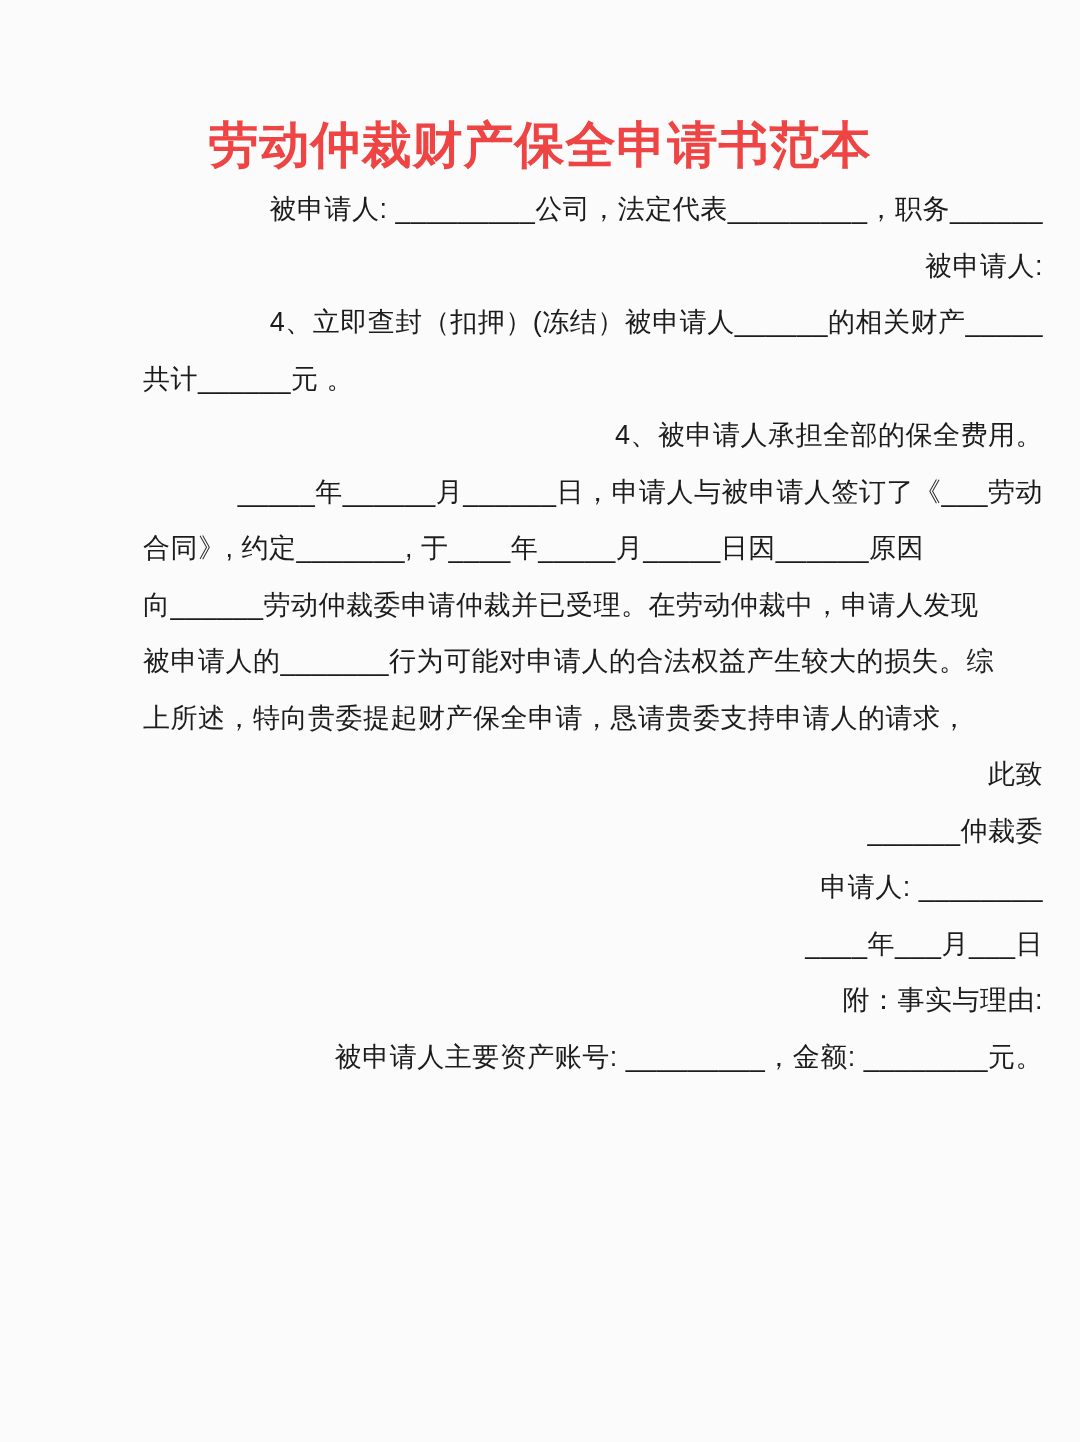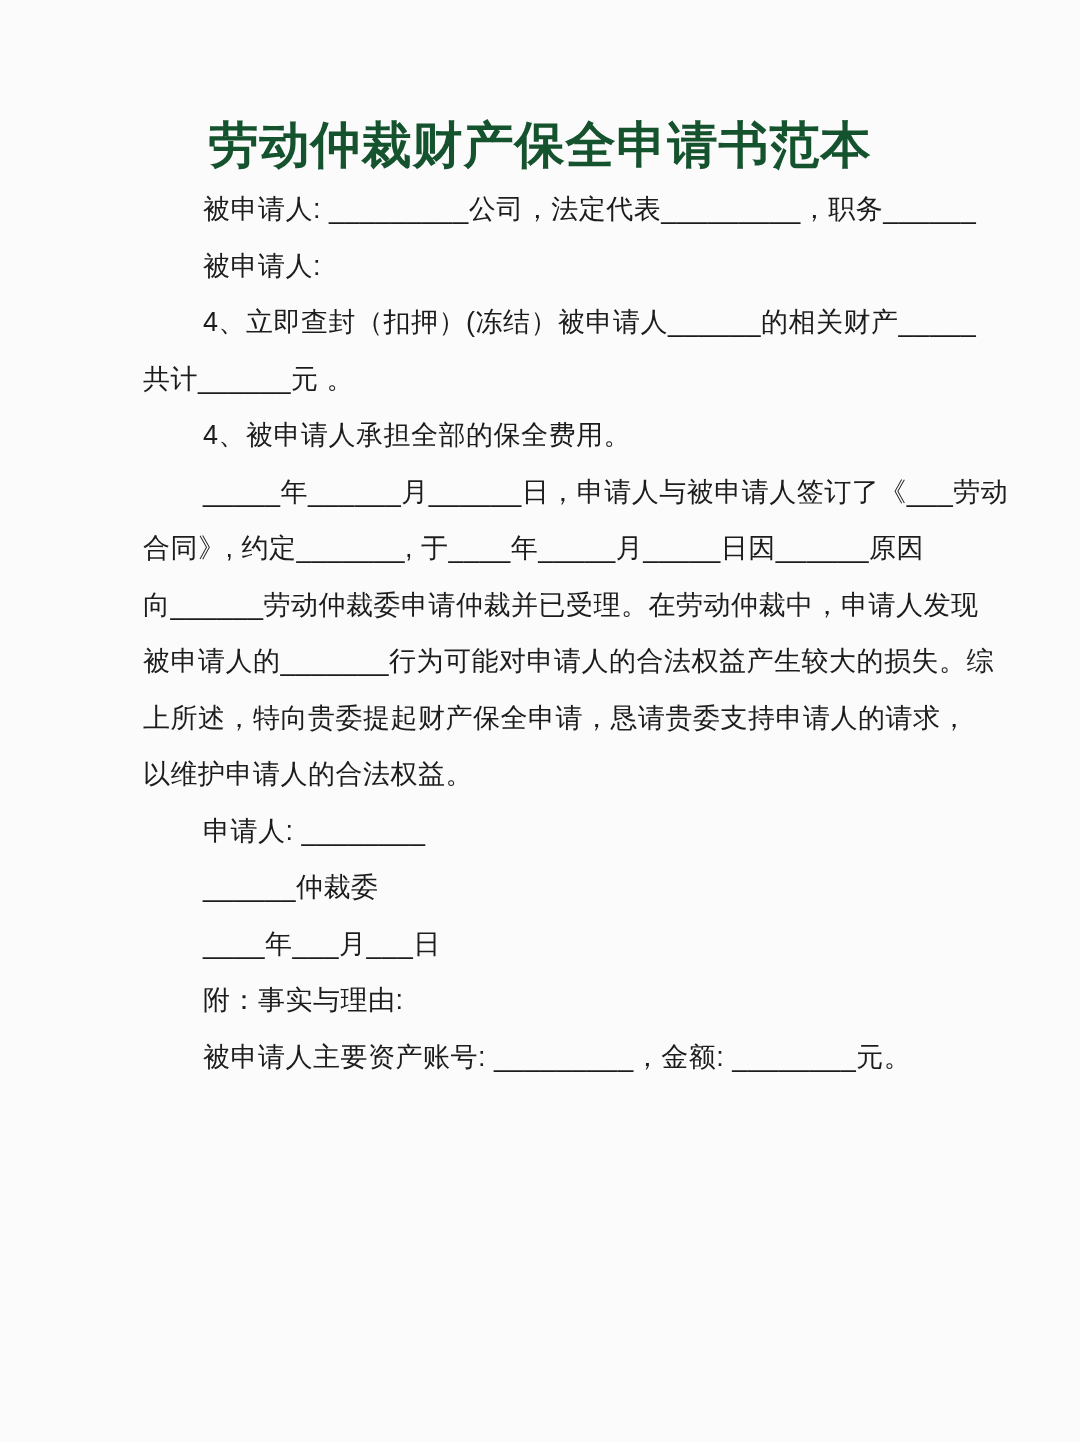--- a/index.html
+++ b/index.html
@@ -40,39 +40,40 @@
   .line {
     height: 56.5px;
     line-height: 56.5px;
     font-size: 27px;
     letter-spacing: 0.5px;
     white-space: nowrap;
     font-weight: 400;
   }
   .line.indent {
     padding-left: 60px;
+    text-align: right;
   }
 </style>
 </head>
 <body style="background: rgb(251, 251, 251); color: rgb(28, 28, 28);">
 
 <div class="doc-page">
-  <h1 class="doc-title" style="color: #14532d;">劳动仲裁财产保全申请书范本</h1>
+  <h1 class="doc-title" style="color: #ef4444;">劳动仲裁财产保全申请书范本</h1>
 
   <div class="doc-body">
       <div class="line indent">被申请人: _________公司，法定代表_________，职务______</div>
       <div class="line indent">被申请人:</div>
       <div class="line indent">4、立即查封（扣押）(冻结）被申请人______的相关财产_____</div>
       <div class="line">共计______元 。</div>
       <div class="line indent">4、被申请人承担全部的保全费用。</div>
       <div class="line indent">_____年______月______日，申请人与被申请人签订了《___劳动</div>
       <div class="line">合同》, 约定_______, 于____年_____月_____日因______原因</div>
       <div class="line">向______劳动仲裁委申请仲裁并已受理。在劳动仲裁中，申请人发现</div>
       <div class="line">被申请人的_______行为可能对申请人的合法权益产生较大的损失。综</div>
       <div class="line">上所述，特向贵委提起财产保全申请，恳请贵委支持申请人的请求，</div>
-      <div class="line">以维护申请人的合法权益。</div>
+      <div class="line indent">此致</div>
+      <div class="line indent">______仲裁委</div>
       <div class="line indent">申请人: ________</div>
-      <div class="line indent">______仲裁委</div>
       <div class="line indent">____年___月___日</div>
       <div class="line indent">附：事实与理由:</div>
       <div class="line indent">被申请人主要资产账号: _________，金额: ________元。</div>
     </div>
 </div>
 
 </body></html>

